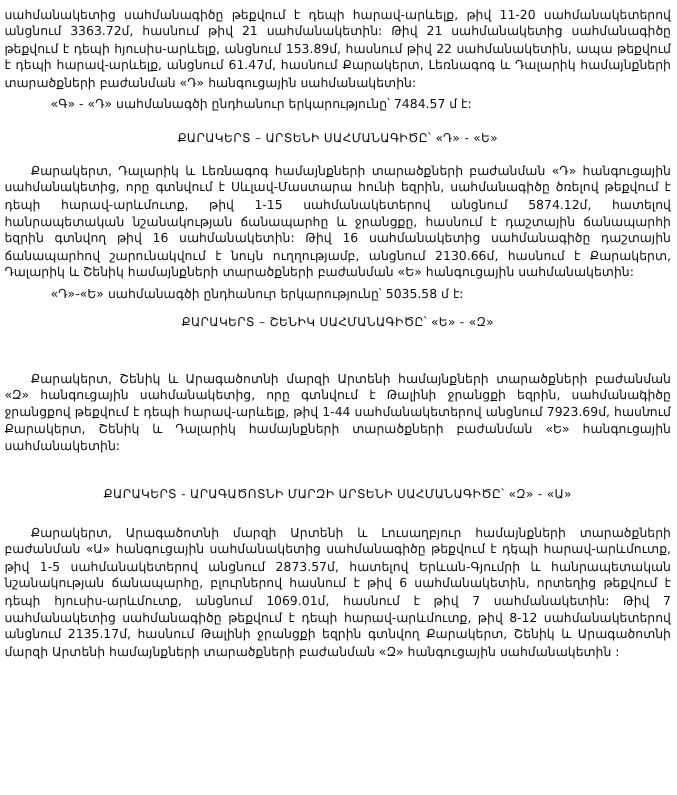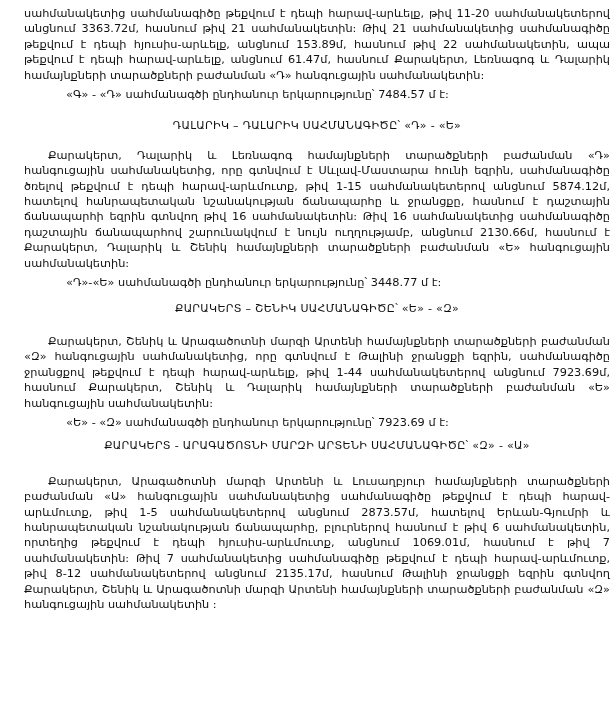--- a/index.html
+++ b/index.html
@@ -3,48 +3,47 @@
   <meta charset="utf-8">
   <style>
     html, body { margin: 0; padding: 0; background: #ffffff; }
     body {
       width: 615px; height: 723px; overflow: hidden;
       font-family: "DejaVu Sans", sans-serif;
       color: #111111;
       font-size: 11.3px;
       line-height: 15.4px;
     }
-    .page { position: relative; padding: 6px 5px 0 24px; }
+    .page { position: relative; padding: 6px 5px 0 4px; }
     .para { text-align: justify; margin: 0; }
     .para.indent { text-indent: 24px; }
     .total { margin: 4px 0 0 0; padding-left: 42px; }
     .heading {
       text-align: center; margin: 16px 0 14px 0;
       letter-spacing: 0.3px; font-size: 11px;
     }
     .speck { position: absolute; width: 2px; height: 2px; background: #555; }
   </style>
 </head>
 <body>
 
 <div class="page">
 
   <p class="para">սահմանակետից սահմանագիծը թեքվում է դեպի հարավ-արևելք, թիվ 11-20 սահմանակետերով անցնում 3363.72մ, հասնում թիվ 21 սահմանակետին: Թիվ 21 սահմանակետից սահմանագիծը թեքվում է դեպի հյուսիս-արևելք, անցնում 153.89մ, հասնում թիվ 22 սահմանակետին, ապա թեքվում է դեպի հարավ-արևելք, անցնում 61.47մ, հասնում Քարակերտ, Լեռնագոգ և Դալարիկ համայնքների տարածքների բաժանման «Դ» հանգուցային սահմանակետին:</p>
   <p class="total">«Գ» - «Դ» սահմանագծի ընդհանուր երկարությունը՝ 7484.57 մ է:</p>
 
-  <div class="heading">ԴԱԼԱՐԻԿ – ԴԱԼԱՐԻԿ ՍԱՀՄԱՆԱԳԻԾԸ՝ «Դ» - «Ե»</div>
+  <div class="heading">ՔԱՐԱԿԵՐՏ – ԱՐՏԵՆԻ ՍԱՀՄԱՆԱԳԻԾԸ՝ «Դ» - «Ե»</div>
 
   <p class="para indent">Քարակերտ, Դալարիկ և Լեռնագոգ համայնքների տարածքների բաժանման «Դ» հանգուցային սահմանակետից, որը գտնվում է Սևլավ-Մաստարա հունի եզրին, սահմանագիծը ծռելով թեքվում է դեպի հարավ-արևմուտք, թիվ 1-15 սահմանակետերով անցնում 5874.12մ, հատելով հանրապետական նշանակության ճանապարհը և ջրանցքը, հասնում է դաշտային ճանապարհի եզրին գտնվող թիվ 16 սահմանակետին: Թիվ 16 սահմանակետից սահմանագիծը դաշտային ճանապարհով շարունակվում է նույն ուղղությամբ, անցնում 2130.66մ, հասնում է Քարակերտ, Դալարիկ և Շենիկ համայնքների տարածքների բաժանման «Ե» հանգուցային սահմանակետին:</p>
-  <p class="total" style="padding-left:42px">«Դ»-«Ե» սահմանագծի ընդհանուր երկարությունը՝ 3448.77 մ է:</p>
+  <p class="total" style="padding-left:42px">«Դ»-«Ե» սահմանագծի ընդհանուր երկարությունը՝ 5035.58 մ է:</p>
 
-  <div class="heading" style="margin-top:10px;margin-bottom:18px">ՔԱՐԱԿԵՐՏ – ՇԵՆԻԿ ՍԱՀՄԱՆԱԳԻԾԸ՝ «Ե» - «Զ»</div>
+  <div class="heading" style="margin-top:10px;margin-bottom:36px">ՔԱՐԱԿԵՐՏ – ՇԵՆԻԿ ՍԱՀՄԱՆԱԳԻԾԸ՝ «Ե» - «Զ»</div>
 
   <p class="para indent">Քարակերտ, Շենիկ և Արագածոտնի մարզի Արտենի համայնքների տարածքների բաժանման «Զ» հանգուցային սահմանակետից, որը գտնվում է Թալինի ջրանցքի եզրին, սահմանագիծը ջրանցքով թեքվում է դեպի հարավ-արևելք, թիվ 1-44 սահմանակետերով անցնում 7923.69մ, հասնում Քարակերտ, Շենիկ և Դալարիկ համայնքների տարածքների բաժանման «Ե» հանգուցային սահմանակետին:</p>
-  <p class="total">«Ե» - «Զ» սահմանագծի ընդհանուր երկարությունը՝ 7923.69 մ է:</p>
 
-  <div class="heading" style="margin-top:8px;margin-bottom:20px">ՔԱՐԱԿԵՐՏ - ԱՐԱԳԱԾՈՏՆԻ ՄԱՐԶԻ ԱՐՏԵՆԻ ՍԱՀՄԱՆԱԳԻԾԸ՝ «Զ» - «Ա»</div>
+  <div class="heading" style="margin-top:28px;margin-bottom:20px">ՔԱՐԱԿԵՐՏ - ԱՐԱԳԱԾՈՏՆԻ ՄԱՐԶԻ ԱՐՏԵՆԻ ՍԱՀՄԱՆԱԳԻԾԸ՝ «Զ» - «Ա»</div>
 
   <p class="para indent">Քարակերտ, Արագածոտնի մարզի Արտենի և Լուսաղբյուր համայնքների տարածքների բաժանման «Ա» հանգուցային սահմանակետից սահմանագիծը թեքվում է դեպի հարավ-արևմուտք, թիվ 1-5 սահմանակետերով անցնում 2873.57մ, հատելով Երևան-Գյումրի և հանրապետական նշանակության ճանապարհը, բլուրներով հասնում է թիվ 6 սահմանակետին, որտեղից թեքվում է դեպի հյուսիս-արևմուտք, անցնում 1069.01մ, հասնում է թիվ 7 սահմանակետին: Թիվ 7 սահմանակետից սահմանագիծը թեքվում է դեպի հարավ-արևմուտք, թիվ 8-12 սահմանակետերով անցնում 2135.17մ, հասնում Թալինի ջրանցքի եզրին գտնվող Քարակերտ, Շենիկ և Արագածոտնի մարզի Արտենի համայնքների տարածքների բաժանման «Զ» հանգուցային սահմանակետին :</p>
 
   <span class="speck" style="left:582px;top:355px"></span>
   <span class="speck" style="left:589px;top:372px"></span>
   <span class="speck" style="left:468px;top:502px"></span>
 </div>
 
 </body></html>

